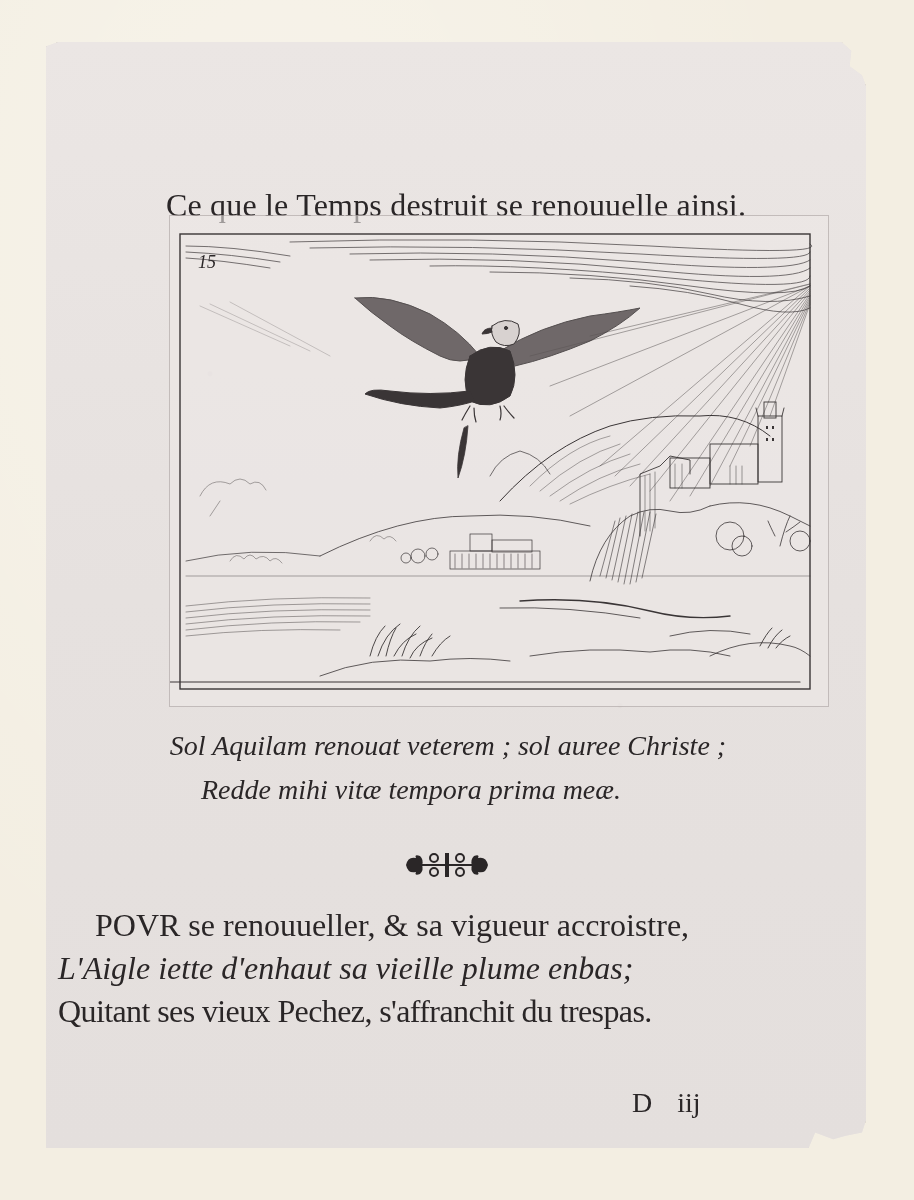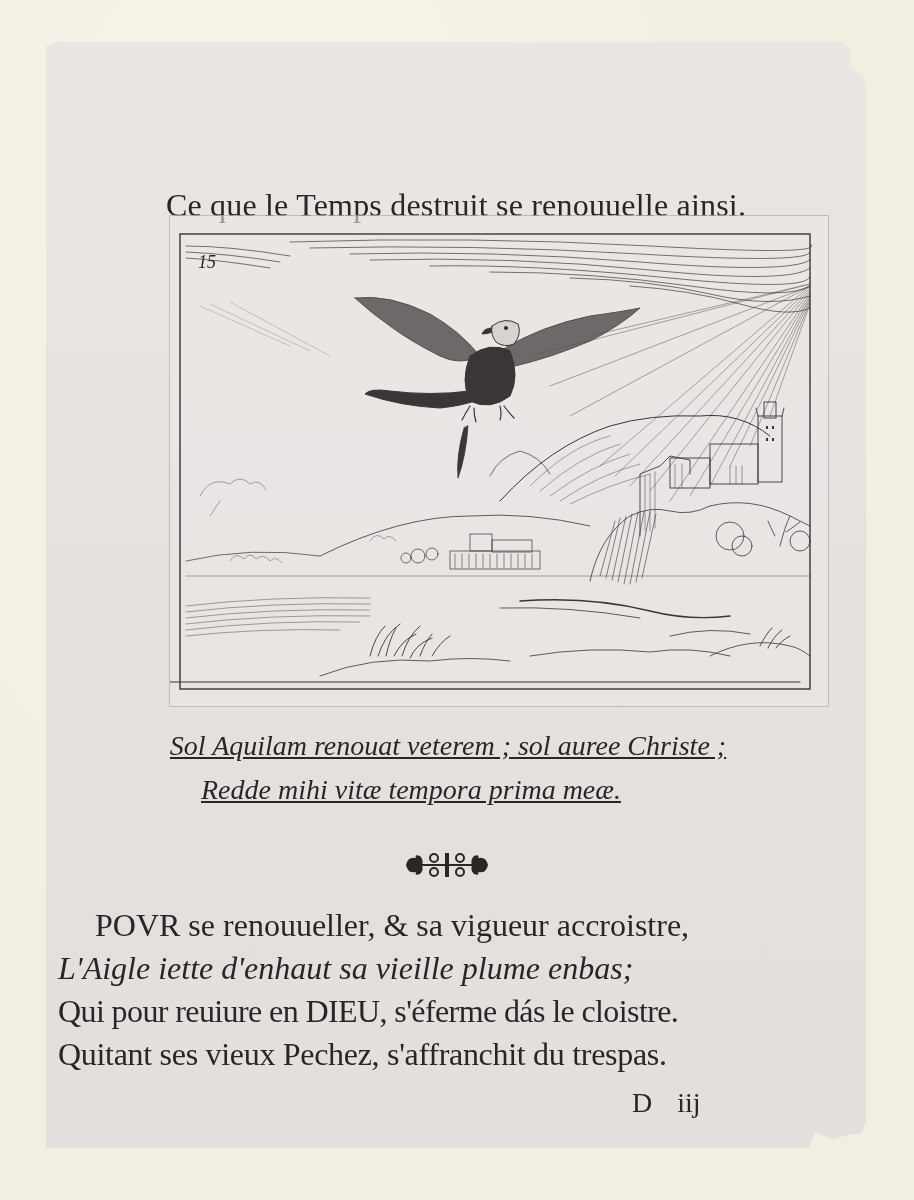--- a/index.html
+++ b/index.html
@@ -77,21 +77,20 @@
       width: 658px;
       height: 490px;
     }
 
     .latin {
       position: absolute;
       left: 0; right: 0;
       text-align: center;
       font-style: italic;
       font-size: 28px;
-      text-decoration: underline;
     }
     .latin.l1 { top: 688px; padding-right: 16px; }
     .latin.l2 { top: 732px; padding-right: 110px; margin-left: 20px; }
 
     .fleuron {
       position: absolute;
       left: 356px;
       top: 806px;
       width: 90px;
       height: 34px;
@@ -323,18 +322,17 @@
         <circle cx="58" cy="10" r="4" fill="none" stroke="#2a2627" stroke-width="2"></circle>
         <circle cx="58" cy="24" r="4" fill="none" stroke="#2a2627" stroke-width="2"></circle>
         <rect x="43" y="5" width="4" height="24"></rect>
       </g>
     </svg>
   </div>
 
   <div class="verse">
     <span class="line">POVR se renouueller, &amp; sa vigueur accroistre,</span>
     <span class="line">L'Aigle iette d'enhaut sa vieille plume enbas;</span>
-    <span class="line">Qui pour reuiure en DIEU, s'éferme dás le cloistre.</span>
     <span class="line">Quitant ses vieux Pechez, s'affranchit du trespas.</span>
   </div>
 
   <div class="signature">D iij</div>
 </div>
 
 </body></html>

